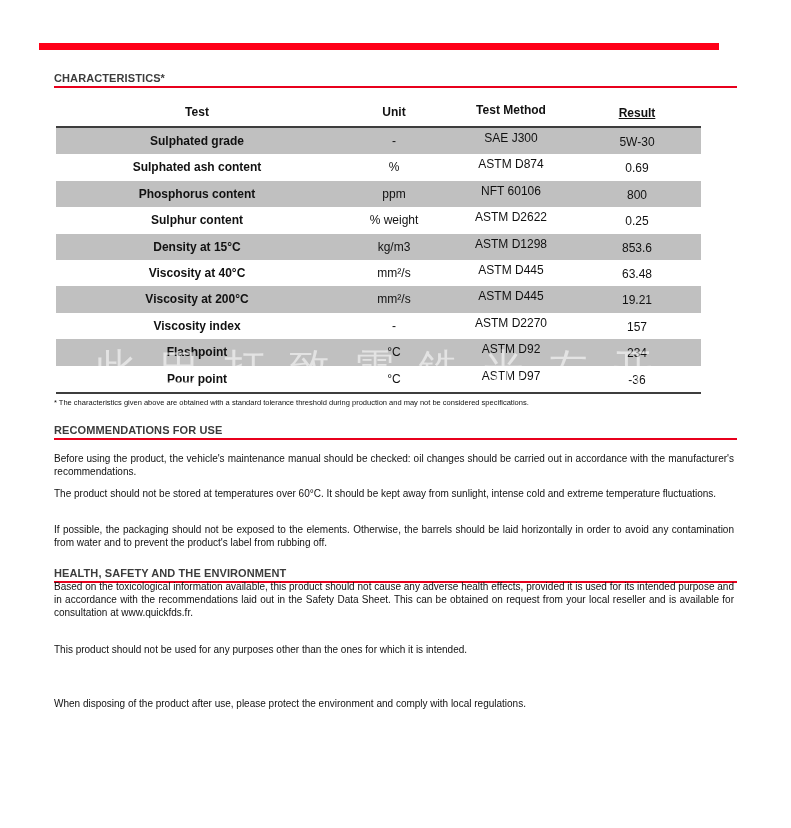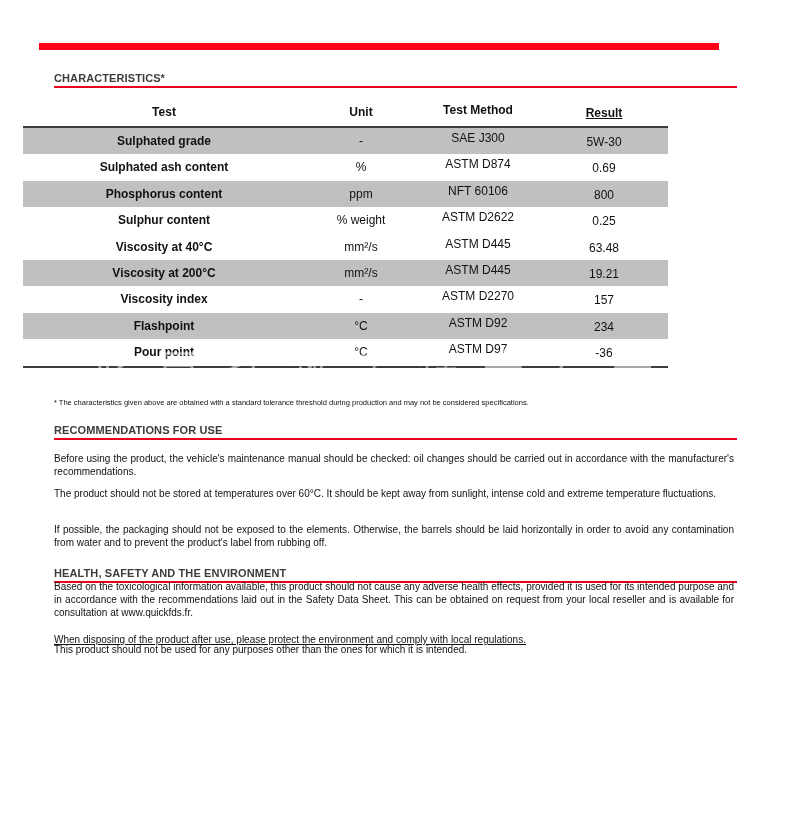--- a/index.html
+++ b/index.html
@@ -14,21 +14,21 @@
     .section-title {
       position: absolute; left: 54px; width: 683px;
       font-size: 11px; font-weight: bold; color: #3c3c3c;
       padding-bottom: 2px; border-bottom: 2px solid #e8001c;
       letter-spacing: 0.1px;
     }
     .section-title span { display: inline-block; }
 
     
     .char-table {
-      position: absolute; left: 23px; top: 100px; width: 645px;
+      position: absolute; left: 56px; top: 100px; width: 645px;
     }
     .thead {
       position: relative; height: 26px; border-bottom: 2.5px solid #3d3d3d;
       font-weight: bold; font-size: 12px;
     }
     .thead .cell, .trow .cell {
       position: absolute; text-align: center; white-space: nowrap;
     }
     .thead .cell { top: 5px; }
     .c-test { left: 61px; width: 160px; }
@@ -98,20 +98,26 @@
     <div class="cell c-unit">ppm</div>
     <div class="cell c-method">NFT 60106</div>
     <div class="cell c-result">800</div>
   </div>
   <div class="trow">
     <div class="cell c-test">Sulphur content</div>
     <div class="cell c-unit">% weight</div>
     <div class="cell c-method">ASTM D2622</div>
     <div class="cell c-result">0.25</div>
   </div>
+  <div class="trow grey">
+    <div class="cell c-test">Density at 15°C</div>
+    <div class="cell c-unit">kg/m3</div>
+    <div class="cell c-method">ASTM D1298</div>
+    <div class="cell c-result">853.6</div>
+  </div>
   <div class="trow">
     <div class="cell c-test">Viscosity at 40°C</div>
     <div class="cell c-unit">mm²/s</div>
     <div class="cell c-method">ASTM D445</div>
     <div class="cell c-result">63.48</div>
   </div>
   <div class="trow grey">
     <div class="cell c-test">Viscosity at 200°C</div>
     <div class="cell c-unit">mm²/s</div>
     <div class="cell c-method">ASTM D445</div>
@@ -147,13 +153,13 @@
 </div>
 <div class="para" style="top:452px;">Before using the product, the vehicle's maintenance manual should be checked: oil changes should be carried out in accordance with the manufacturer's recommendations.</div>
 <div class="para" style="top:487px;">The product should not be stored at temperatures over 60°C. It should be kept away from sunlight, intense cold and extreme temperature fluctuations.</div>
 <div class="para" style="top:523px;">If possible, the packaging should not be exposed to the elements. Otherwise, the barrels should be laid horizontally in order to avoid any contamination from water and to prevent the product's label from rubbing off.</div>
 
 <div class="section-title" style="top:567px;">
   <span>HEALTH, SAFETY AND THE ENVIRONMENT</span>
 </div>
 <div class="para" style="top:580px;">Based on the toxicological information available, this product should not cause any adverse health effects, provided it is used for its intended purpose and in accordance with the recommendations laid out in the Safety Data Sheet. This can be obtained on request from your local reseller and is available for consultation at www.quickfds.fr.</div>
 <div class="para" style="top:643px;">This product should not be used for any purposes other than the ones for which it is intended.</div>
-<div class="para" style="top:633px;text-decoration:underline;">When disposing of the product after use, please protect the environment and comply with local regulations.</div>
+<div class="para" style="top:697px;">When disposing of the product after use, please protect the environment and comply with local regulations.</div>
 
 </body></html>

